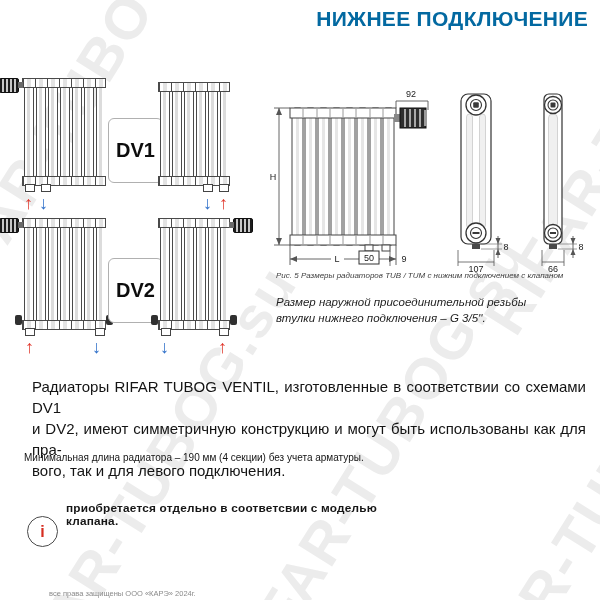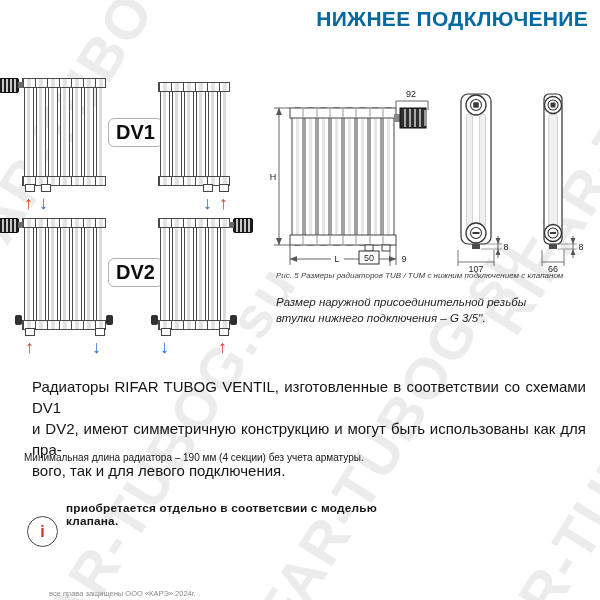--- a/index.html
+++ b/index.html
@@ -25,21 +25,21 @@
   .head{position:absolute;top:0;width:18px;height:13px;border:1px solid #101010;border-radius:2px;
     background:repeating-linear-gradient(90deg,#1c1c1c 0 2px,#c8c8c8 2px 4px);}
   .head-l{left:-23px;} .head-r{right:-23px;}
   .head-l::after{content:"";position:absolute;right:-5px;top:3px;width:5px;height:6px;background:#6a6a6a;}
   .head-r::after{content:"";position:absolute;left:-5px;top:3px;width:5px;height:6px;background:#6a6a6a;}
   .stub{position:absolute;bottom:-6px;width:8px;height:6px;border:1px solid #444;background:#fff;}
   .valve{position:absolute;bottom:5px;width:7px;height:10px;background:#303030;border-radius:2px;}
   .v-l{left:-7px;} .v-r{right:-7px;}
   .arr{position:absolute;font-size:18px;font-weight:700;line-height:1;}
   .arr-red{color:#e0362b;} .arr-blue{color:#2e6fc9;}
-  .dv-label{position:absolute;padding:0 7px;border:1.4px solid #b0b0b0;border-radius:6px;
+  .dv-label{position:absolute;padding:18px 7px;border:1.4px solid #b0b0b0;border-radius:6px;
     background:#fff;font-size:20px;font-weight:800;color:#0d0d0d;line-height:27px;}
   
   .fig-svg{position:absolute;}
   .fig-svg text{font-family:"Liberation Sans",sans-serif;fill:#222;}
   .fig-caption{position:absolute;left:276px;top:271px;width:316px;font-size:8px;
     font-style:italic;color:#3d3d3d;}
   .fig-note{position:absolute;left:276px;top:294px;font-size:11.5px;font-style:italic;
     color:#1e1e1e;line-height:16px;}
   
   .para{position:absolute;left:32px;top:376px;width:554px;font-size:15px;line-height:21px;}

